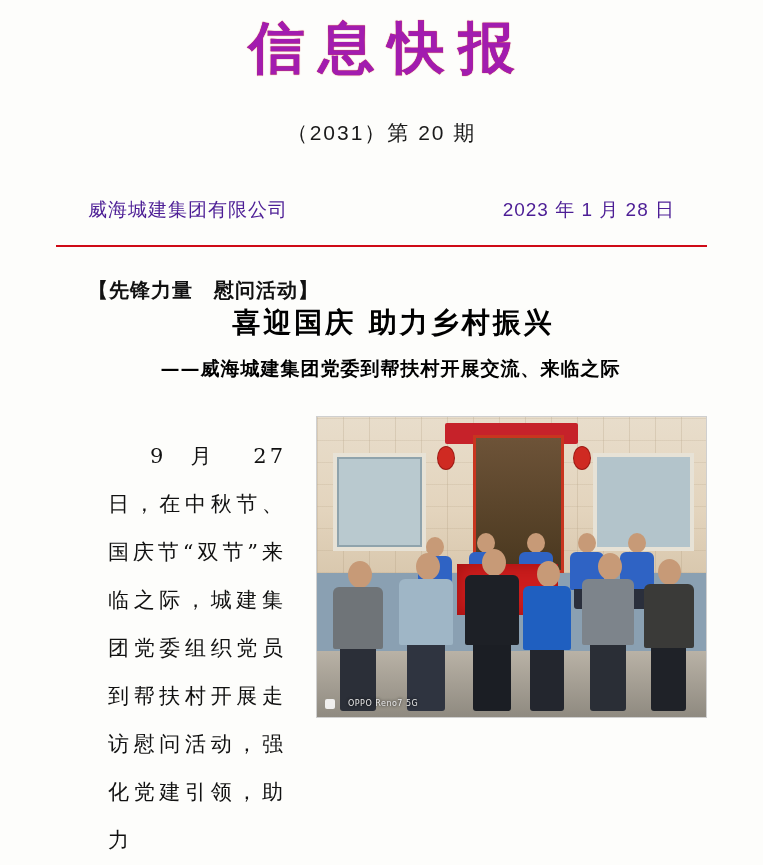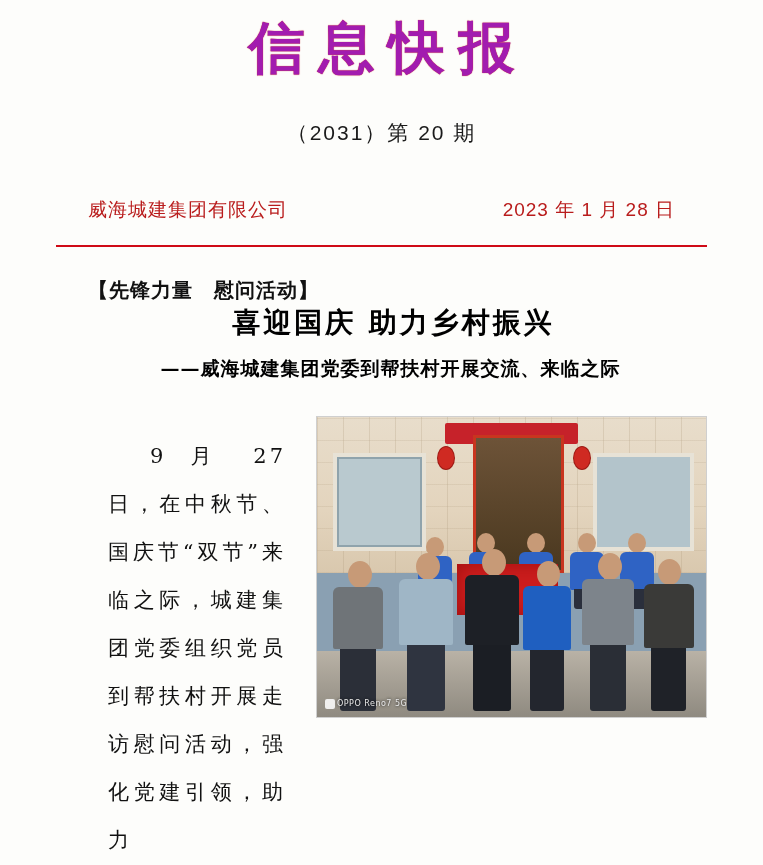--- a/index.html
+++ b/index.html
@@ -48,21 +48,21 @@
   
   .meta-row {
     margin-top: 50px;
     padding: 0 88px 0 88px;
     display: flex;
     align-items: baseline;
     justify-content: space-between;
     font-size: 19px;
     letter-spacing: 1px;
     font-family: "Liberation Sans", sans-serif;
-    color: #b91c1c;
+    color: #4c1d95;
   }
   .rule {
     margin: 22px 56px 0 56px;
     height: 2px;
     background: #cf0a16;
   }
 
   
   .kicker {
     margin: 30px 0 0 88px;
@@ -175,21 +175,21 @@
     position: absolute; left: 36%; top: 26%; width: 18px; height: 18px;
     background: #f5d90a;
     clip-path: polygon(50% 0%, 61% 35%, 98% 35%, 68% 57%, 79% 91%, 50% 70%, 21% 91%, 32% 57%, 2% 35%, 39% 35%);
   }
   .person { position: absolute; bottom: 0; }
   .p-head { position: absolute; border-radius: 50%; background: #c79a77; }
   .p-body { position: absolute; border-radius: 6px 6px 2px 2px; }
   .p-legs { position: absolute; background: #2a2f3c; border-radius: 0 0 3px 3px; }
   .cam-label {
     position: absolute; left: 8px; bottom: 8px;
-    display: flex; align-items: center; gap: 2px;
+    display: flex; align-items: center; gap: 13px;
     color: #e8e8e8; font-size: 8px; letter-spacing: .5px;
     font-family: "DejaVu Sans", sans-serif;
     text-shadow: 0 0 3px rgba(0,0,0,.9);
   }
   .cam-dot {
     width: 10px; height: 10px; background: rgba(255,255,255,.85);
     border-radius: 2px;
   }
 </style>
 </head>

